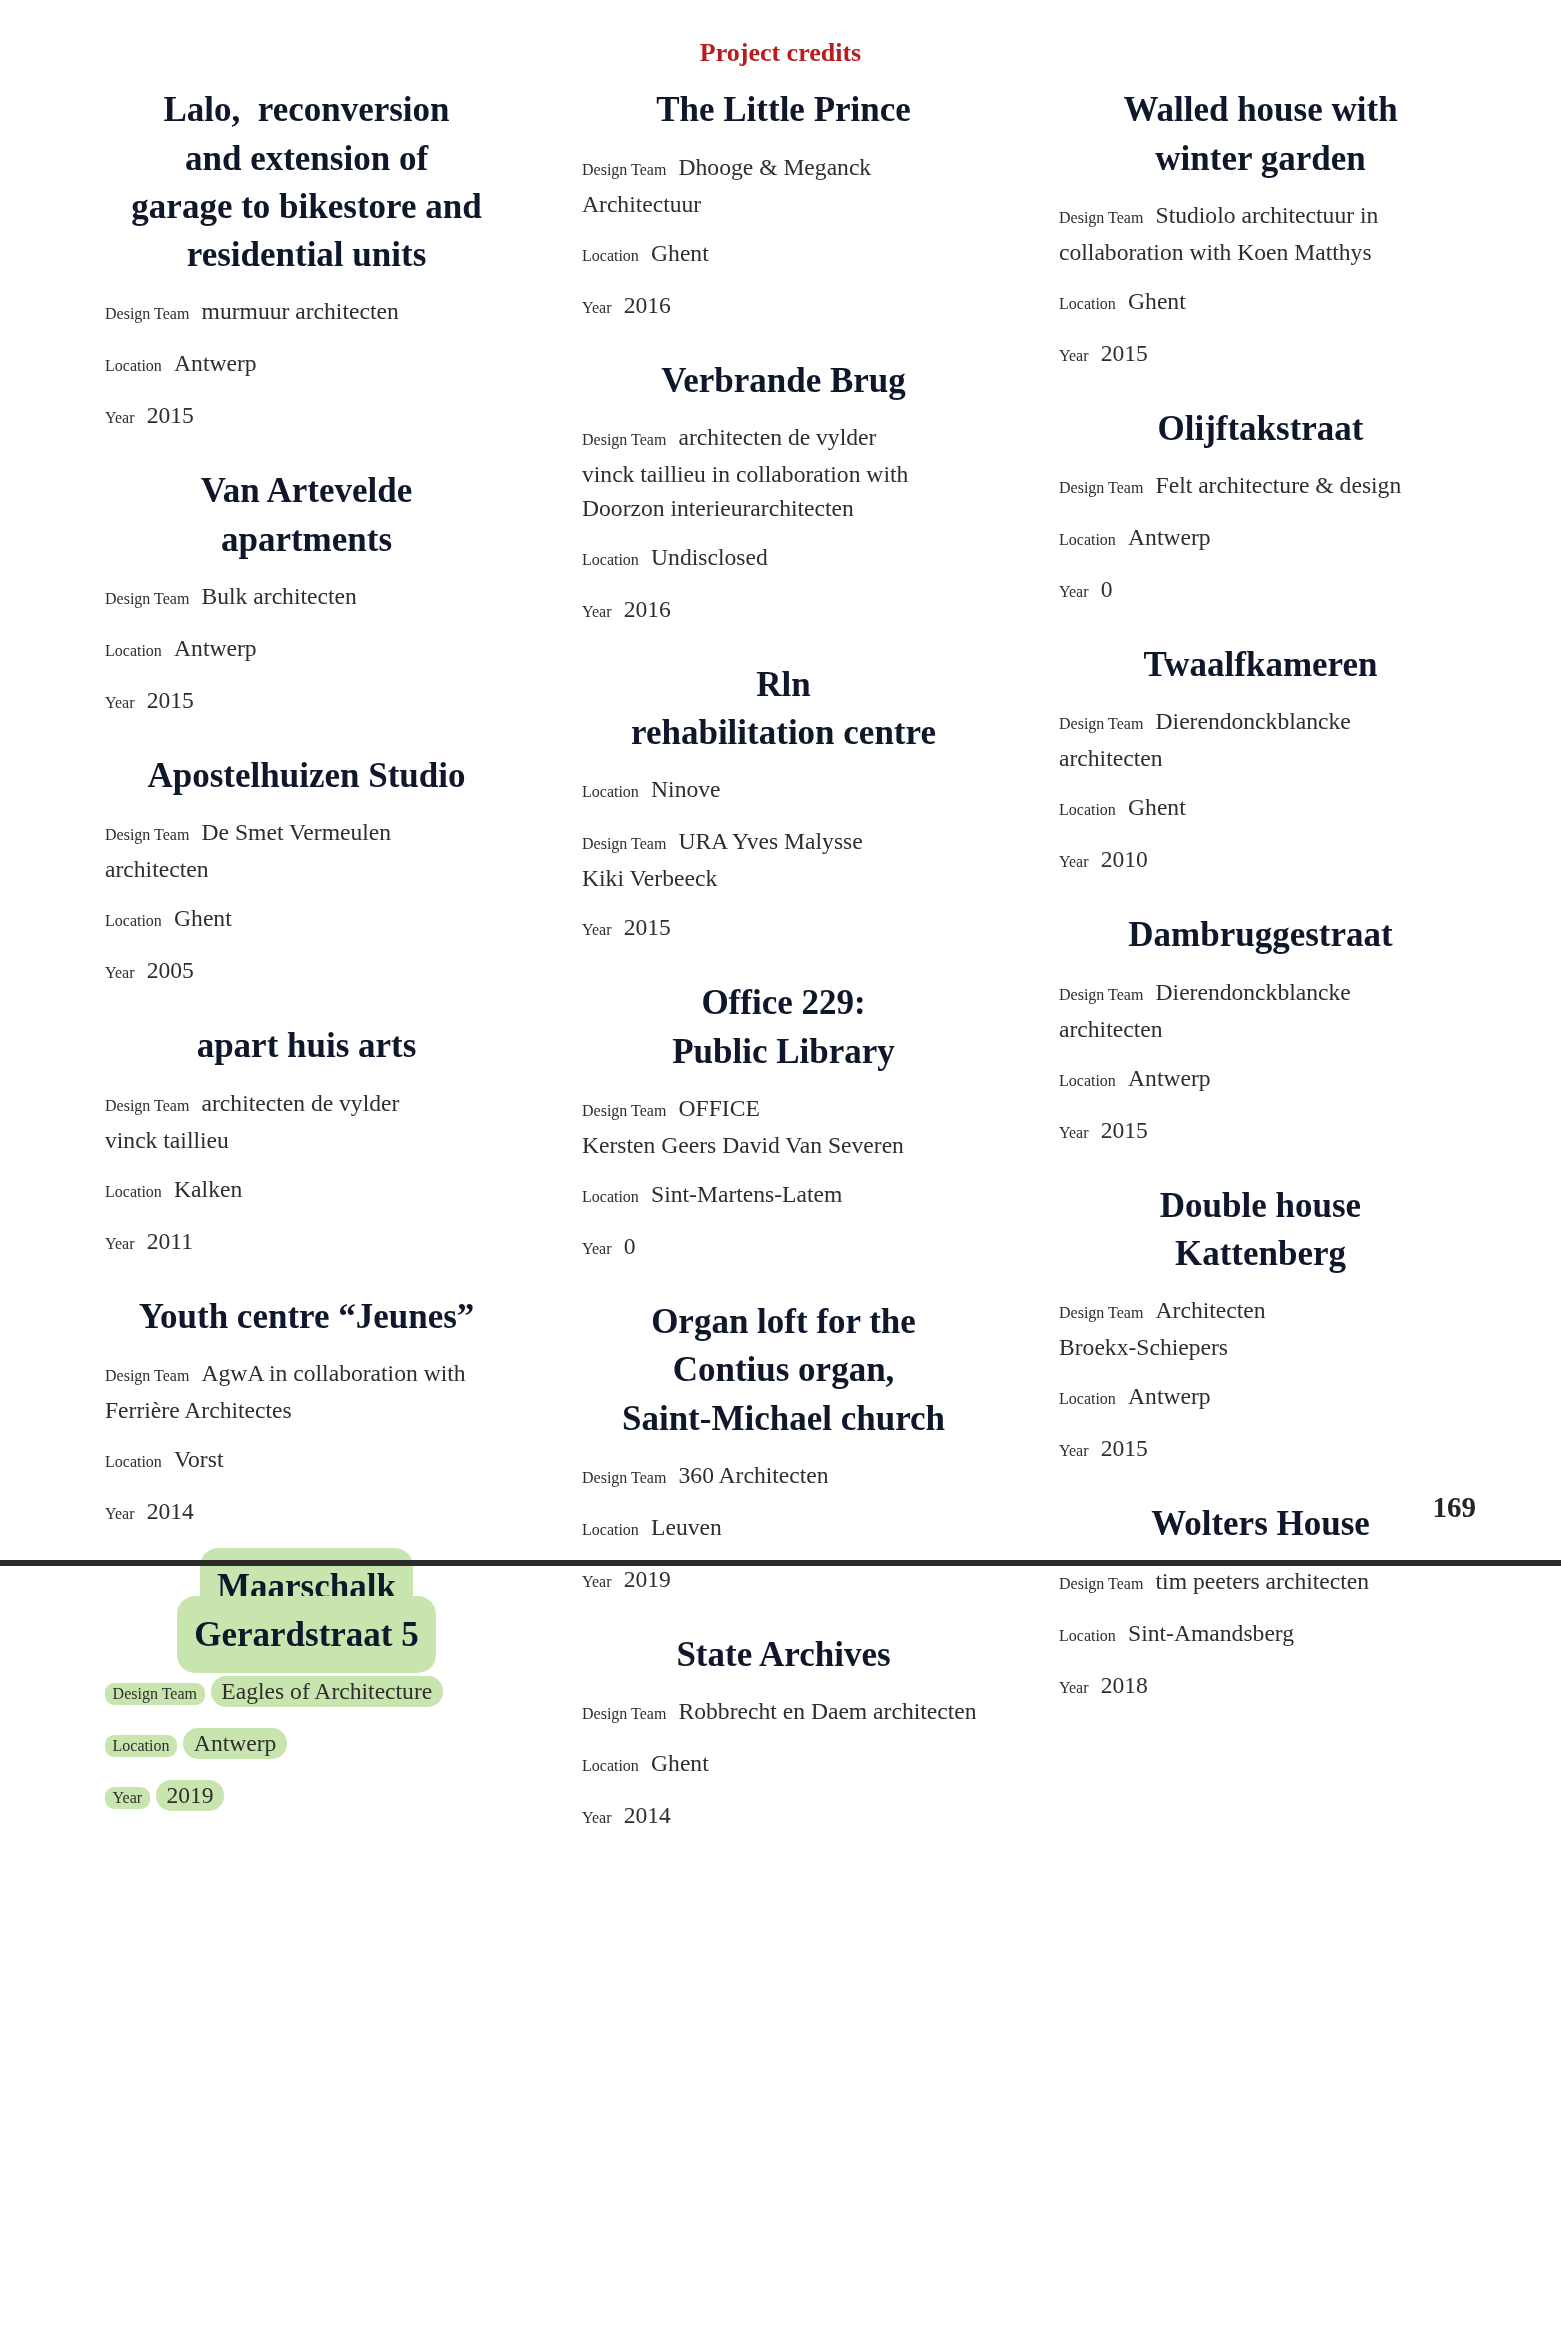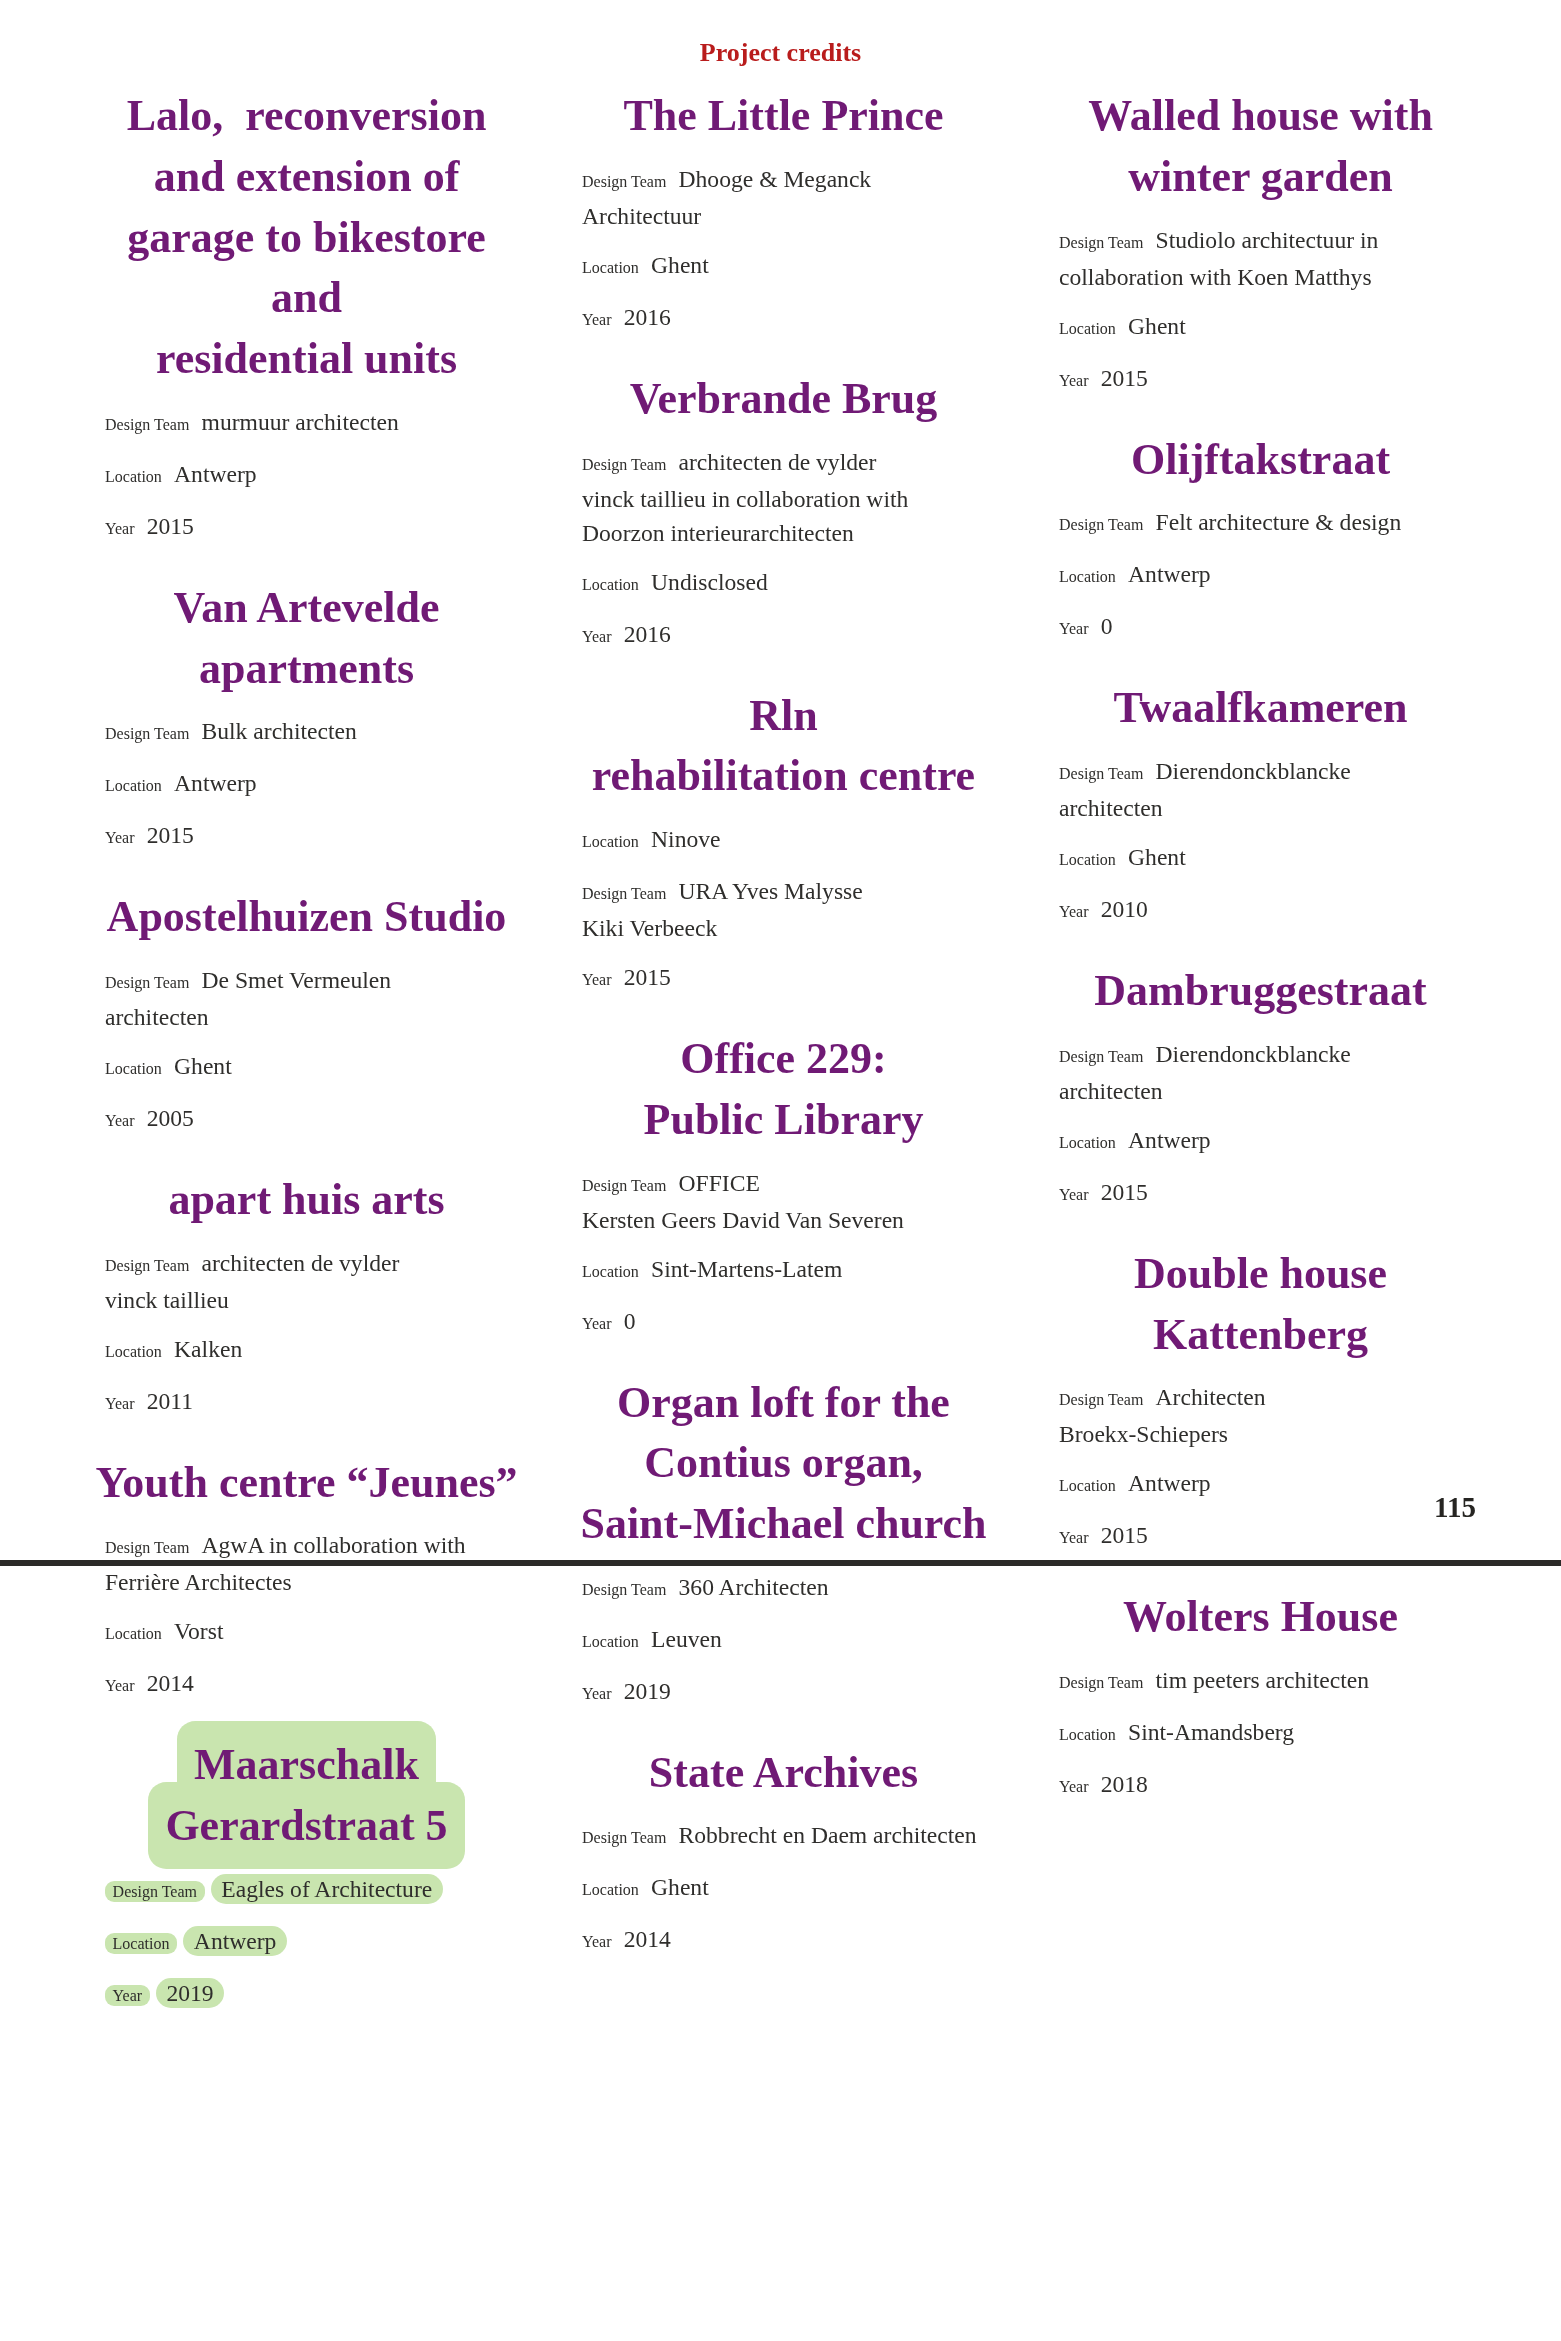--- a/index.html
+++ b/index.html
@@ -23,23 +23,23 @@
     display: flex;
     gap: 44px;
     padding: 18.3px 84px 0 90px;
     align-items: flex-start;
   }
   .column { flex: 1 1 0; min-width: 0; }
   .entry { margin-bottom: 32px; }
   .title {
     text-align: center;
     font-weight: bold;
-    font-size: 44px;
+    font-size: 35px;
     line-height: 1.38;
-    color: #701a75;
+    color: #0f172a;
     margin-bottom: 6.1px;
   }
   .title-text { white-space: pre-line; }
   .row {
     margin: 15px;
     font-size: 23.6px;
     line-height: 34px;
     text-align: left;
   }
   .label {
@@ -214,15 +214,15 @@
   </div>
       <div class="entry">
     <div class="title"><span class="title-text">Wolters House</span></div>
     <p class="row"><span class="label">Design Team</span><span class="value">tim peeters architecten</span></p>
     <p class="row"><span class="label">Location</span><span class="value">Sint-Amandsberg</span></p>
     <p class="row"><span class="label">Year</span><span class="value">2018</span></p>
   </div>
     </div>
 </div>
 
-<div class="page-number">115</div>
+<div class="page-number">169</div>
 <div class="footer-rule"></div>
 
 
 </body></html>

